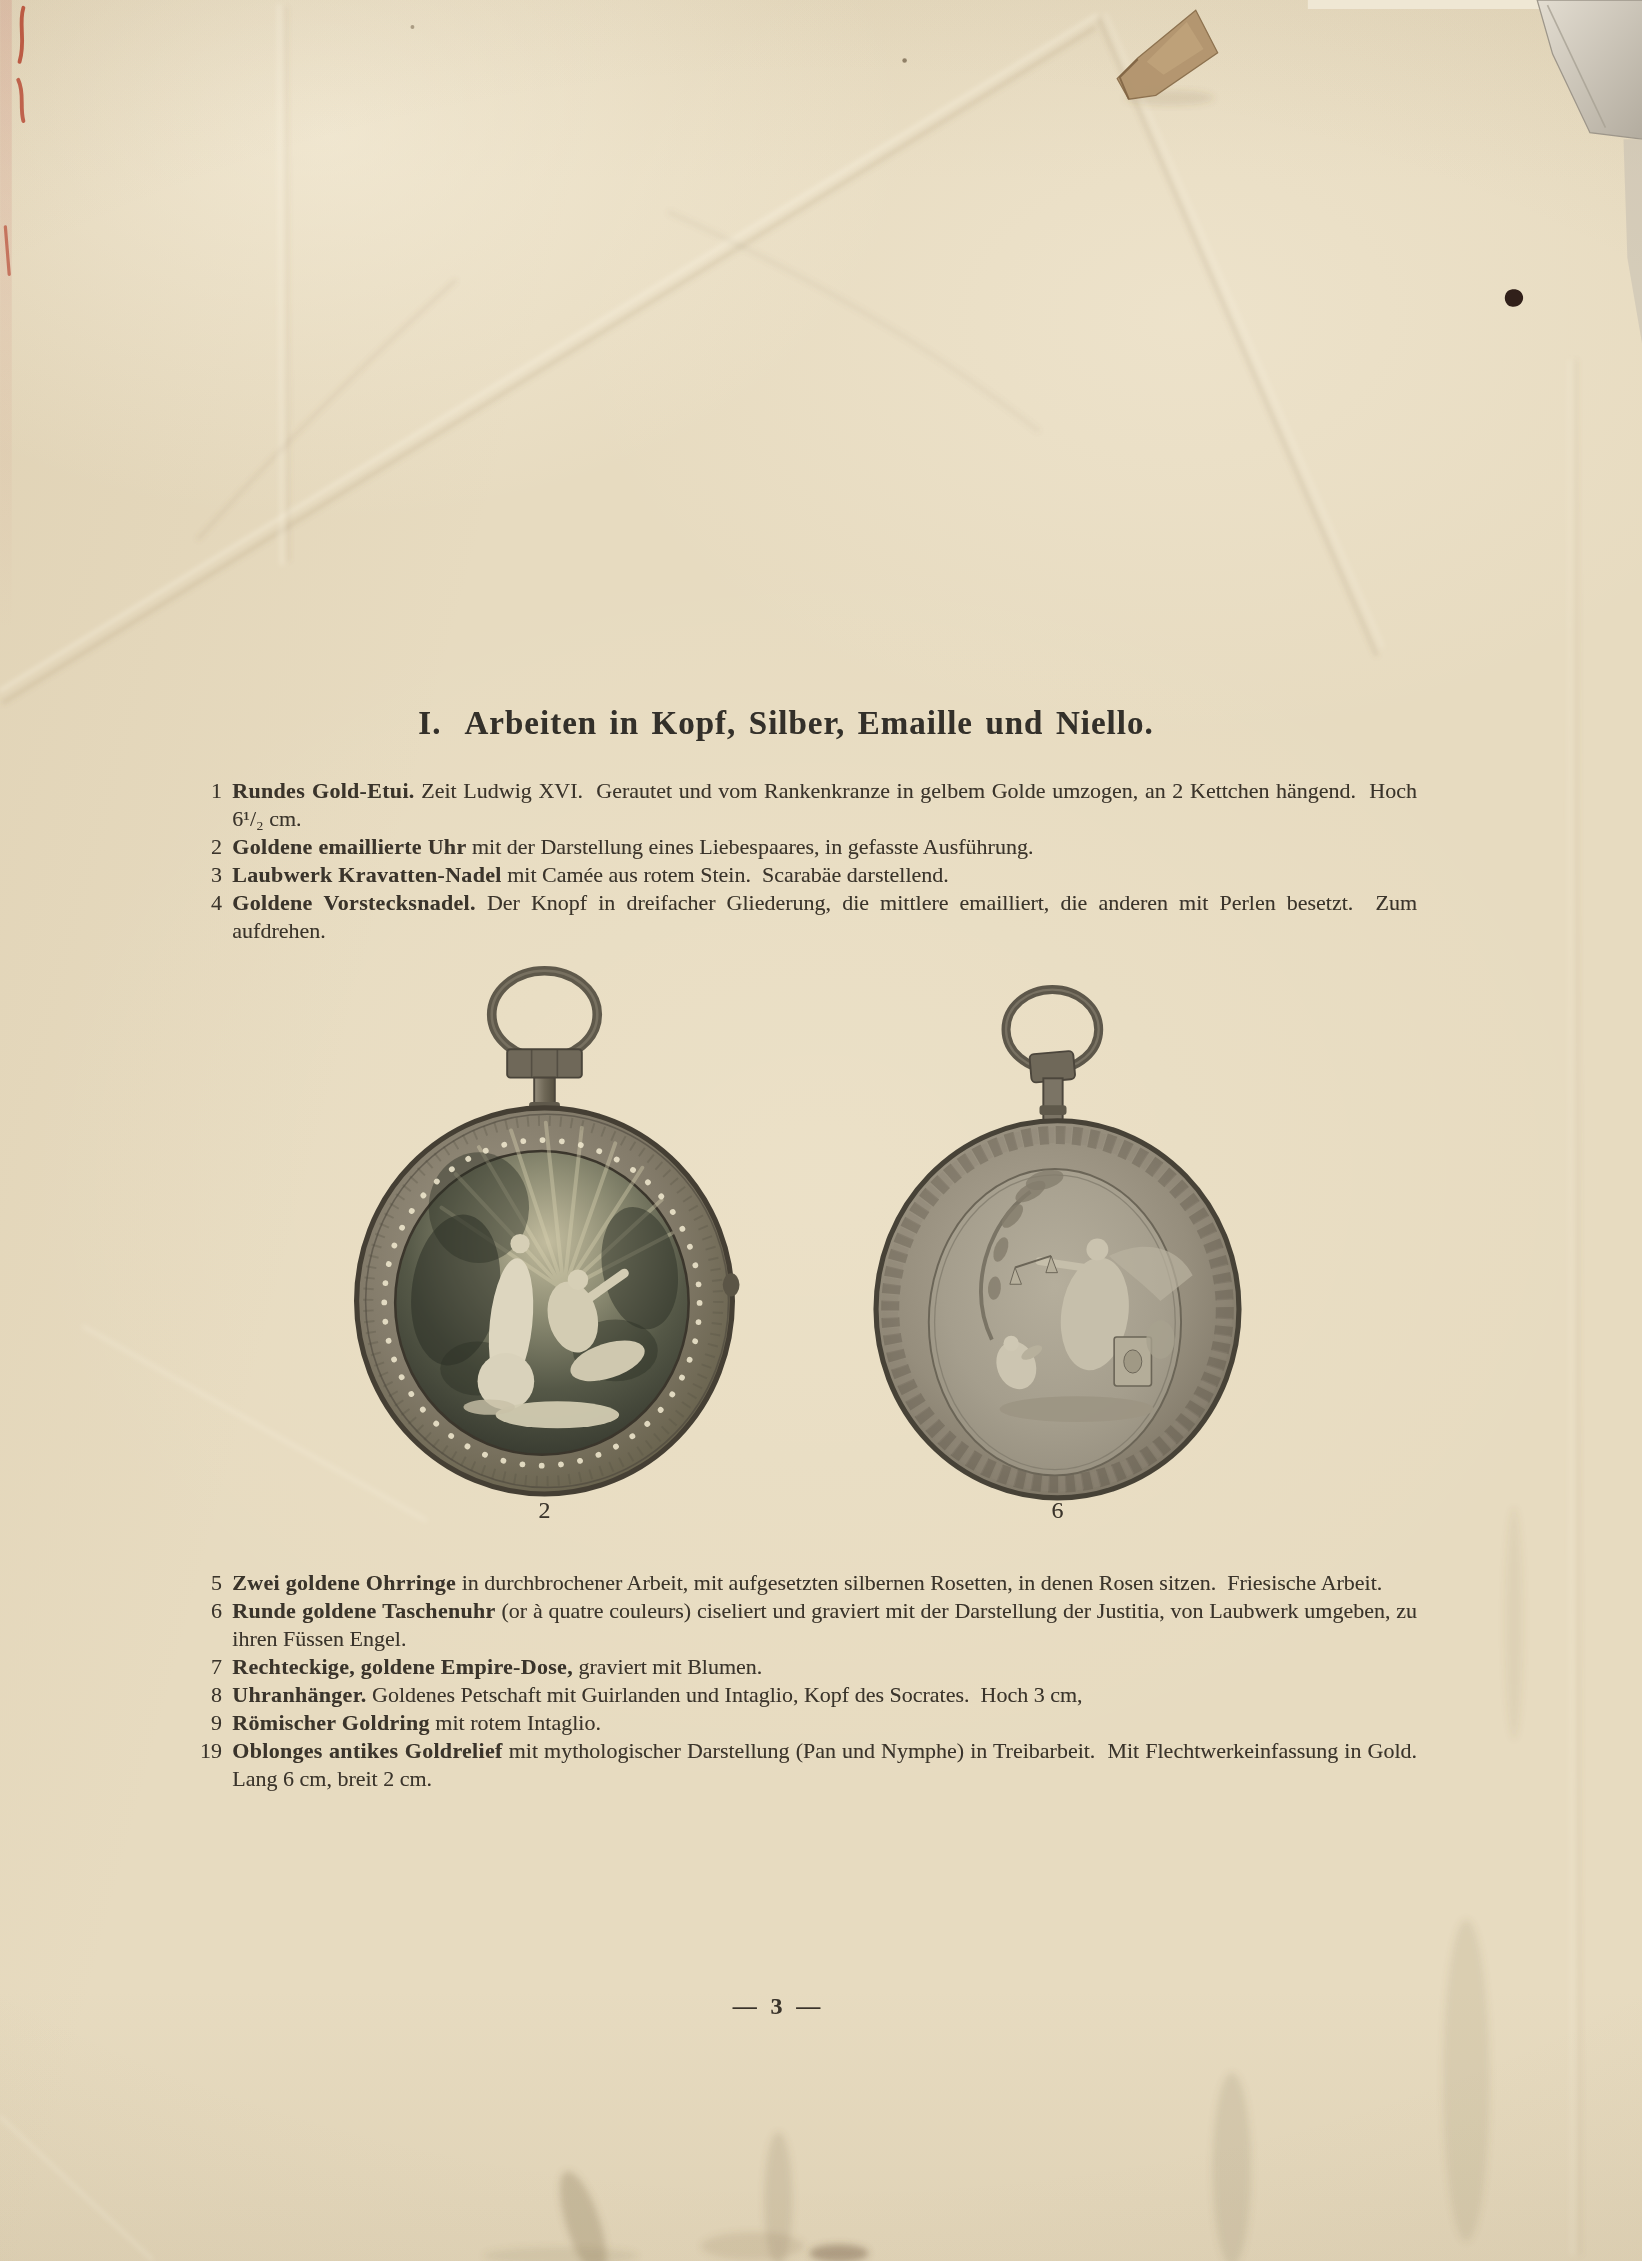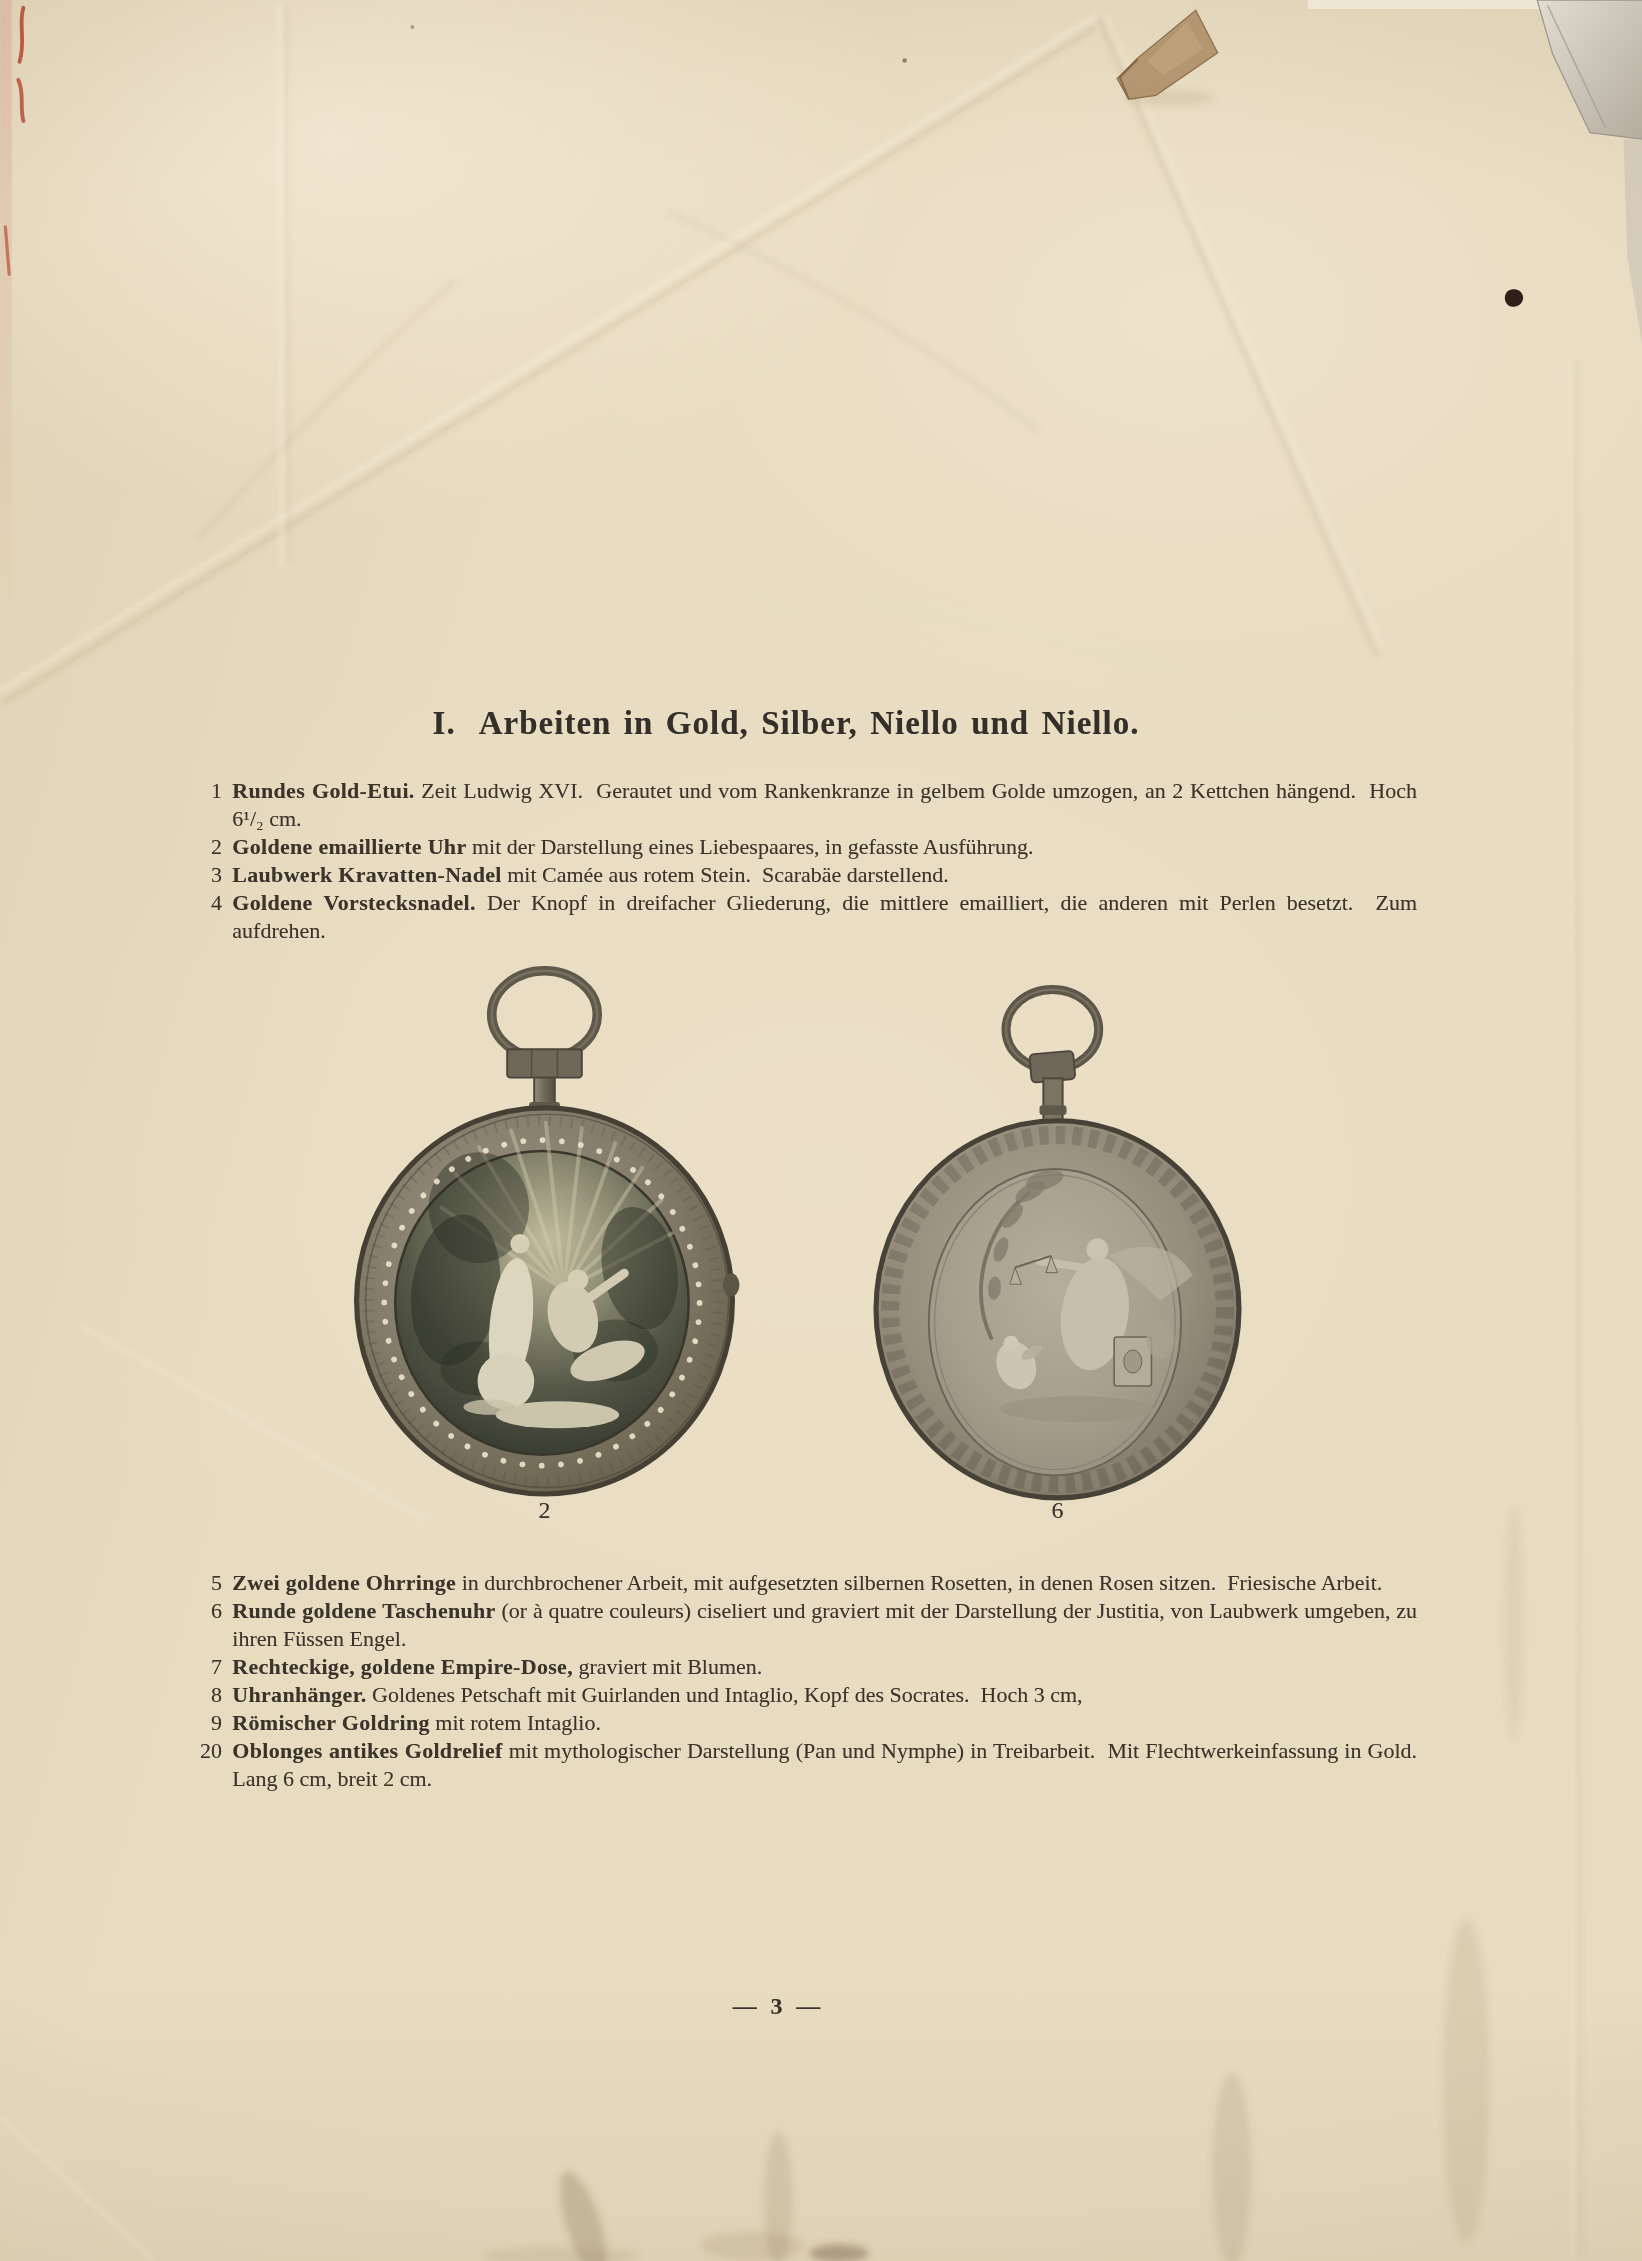--- a/index.html
+++ b/index.html
@@ -123,21 +123,21 @@
     </g>
 
     <g>
       <rect x="2030" y="0" width="500" height="14" fill="#f1e9d7" opacity=".9"></rect>
       <polygon points="2386,0 2550,0 2550,216 2468,206 2410,84" fill="url(#foldG)" stroke="#9d968a" stroke-width="2"></polygon>
       <path d="M2402,8 L2492,198" stroke="#a8a193" stroke-width="2.5" opacity=".8" fill="none"></path>
       <polygon points="2520,216 2550,216 2550,540 2526,400" fill="#c5beb1" opacity=".55"></polygon>
     </g>
   </svg>
 
-  <h1 class="title">I.  Arbeiten in Gold, Silber, Niello und Niello.</h1>
+  <h1 class="title">I.  Arbeiten in Kopf, Silber, Emaille und Niello.</h1>
 
   <section class="list list-top">
     <div class="row">
         <span class="num">1</span>
         <p class="txt"><b class="lead">Rundes Gold-Etui.</b> <span>Zeit Ludwig XVI.  Gerautet und vom Rankenkranze in gelbem Golde umzogen, an 2 Kettchen hängend.  Hoch 6¹/₂ cm.</span></p>
       </div>
     <div class="row">
         <span class="num">2</span>
         <p class="txt"><b class="lead">Goldene emaillierte Uhr</b> <span>mit der Darstellung eines Liebespaares, in gefasste Ausführung.</span></p>
       </div>
@@ -305,21 +305,21 @@
       </div>
     <div class="row">
         <span class="num">8</span>
         <p class="txt"><b class="lead">Uhranhänger.</b> <span>Goldenes Petschaft mit Guirlanden und Intaglio, Kopf des Socrates.  Hoch 3 cm,</span></p>
       </div>
     <div class="row">
         <span class="num">9</span>
         <p class="txt"><b class="lead">Römischer Goldring</b> <span>mit rotem Intaglio.</span></p>
       </div>
     <div class="row">
-        <span class="num">20</span>
+        <span class="num">19</span>
         <p class="txt"><b class="lead">Oblonges antikes Goldrelief</b> <span>mit mythologischer Darstellung (Pan und Nymphe) in Treibarbeit.  Mit Flechtwerkeinfassung in Gold.  Lang 6 cm, breit 2 cm.</span></p>
       </div>
   </section>
 
   <div class="page-number">— 3 —</div>
 
 </div>
 
 
 </body></html>

